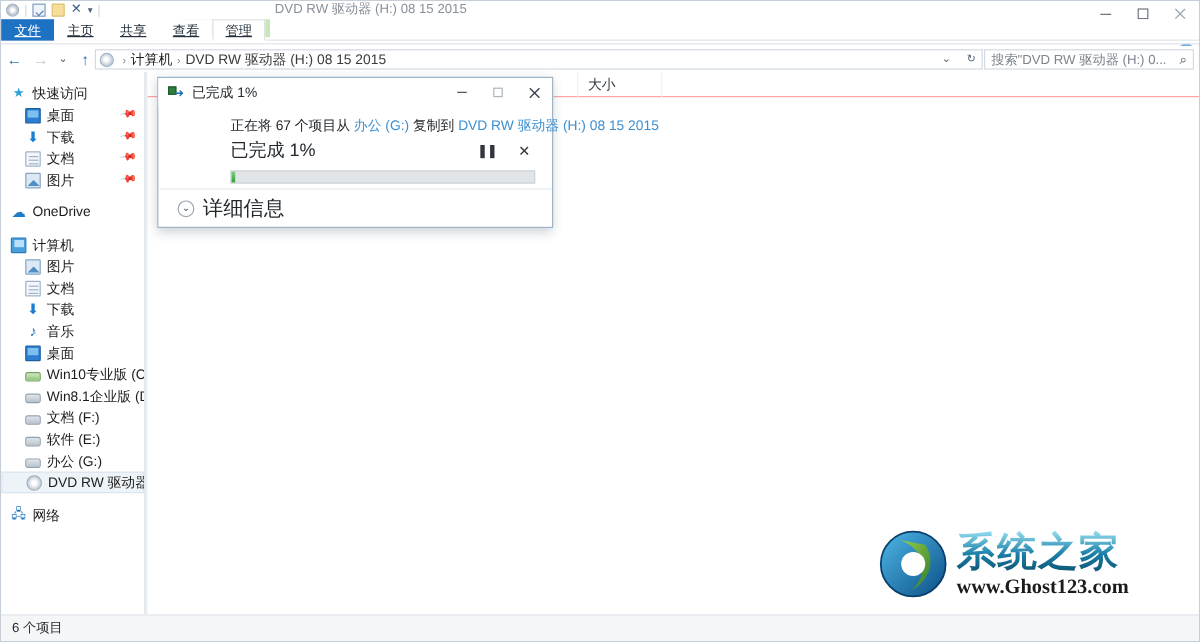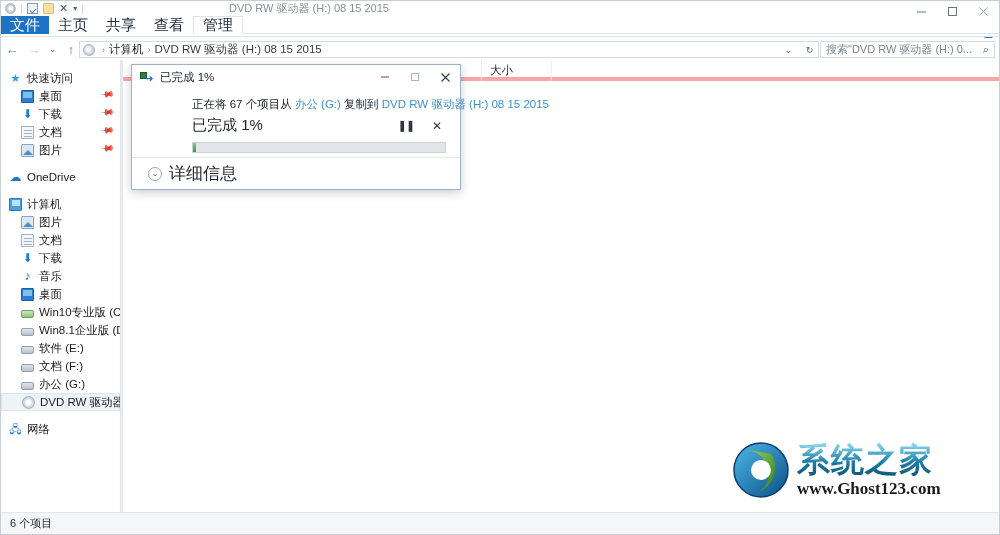--- a/index.html
+++ b/index.html
@@ -27,21 +27,21 @@
 
   
   .wbtns { position:absolute; right:0; top:0; display:flex; }
   .wbtn { width:31px; height:20px; display:flex; align-items:center; justify-content:center; color:#6d7681; font-size:11px; }
   .wbtn svg { display:block; }
 
   
   .tabstrip { position:absolute; left:0; top:15px; width:100%; height:18px; background:#ffffff; border-bottom:1px solid #dde3e9; }
   .ctx-tab { position:absolute; left:150px; top:0px; width:74px; height:15px; background:#c9e6b6; display:flex; align-items:center; justify-content:center; font-size:10px; color:#23521a; }
   .tabs { position:absolute; left:0; top:0; display:flex; height:18px; }
-  .tab { height:18px; min-width:44px; padding:0 9px; display:flex; align-items:center; justify-content:center; font-size:15px; color:#24313d; background:#fff; }
+  .tab { height:18px; min-width:44px; padding:0 9px; display:flex; align-items:center; justify-content:center; font-size:11px; color:#24313d; background:#fff;text-decoration:underline; }
   .tab.file { background:#1e72c4; color:#fff; }
   .tab.sel { background:#fff; border:1px solid #dde3e9; border-bottom:1px solid #fff; }
   .ribbon-body { position:absolute; left:0; top:33px; width:100%; height:3px; background:#fff; border-bottom:1px solid #dfe4ea; }
   .rb-right { position:absolute; right:4px; top:20px; display:flex; align-items:center; gap:7px; }
   .chevron-d { font-size:9px; color:#54626f; }
   .help-ico { width:13px; height:13px; border-radius:50%; background:#1d76cf; color:#fff; font-size:9px; display:flex; align-items:center; justify-content:center; }
 
   
   .addrbar { position:absolute; left:0; top:37px; width:100%; height:22px; background:#fff; display:flex; align-items:center; }
   .navbtn { width:22px; height:22px; display:flex; align-items:center; justify-content:center; font-size:13px; color:#3e75b0; }
@@ -83,21 +83,21 @@
   .ic-video { background:#e8eef4; border:1px solid #8ea8c0; border-radius:1px; }
   .ic-video:after { content:""; position:absolute; left:3.5px; top:3px; width:0; height:0; border-top:3px solid transparent; border-bottom:3px solid transparent; border-left:5px solid #51799c; }
   .ic-music { color:#1b6fbe; font-size:12px; line-height:13px; text-align:center; }
   .ic-hdd { background:linear-gradient(#dfe5eb,#b9c3cd); border:1px solid #93a0ad; border-radius:2px; height:8px; margin-top:3px; }
   .ic-hdd.win { background:linear-gradient(#cfe7c3,#8fc47a); border-color:#6ea058; }
   .ic-cd { border-radius:50%; background:radial-gradient(circle at 50% 50%,#fff 22%,#d4dce4 55%,#a8b6c4 100%); border:1px solid #a2b0bd; }
   .ic-net { color:#2479bf; font-size:11px; line-height:13px; text-align:center; }
   .pin { position:absolute; right:7px; top:3px; color:#9aa6b2; font-size:9px; transform:rotate(40deg); }
 
   
-  .colhdr { position:absolute; left:0; top:0; right:0; height:21px; background:#fff; border-bottom:4px solid #fca5a5; }
+  .colhdr { position:absolute; left:0; top:0; right:0; height:21px; background:#fff; border-bottom:1px solid #fca5a5; }
   .colcell { position:absolute; top:0; height:21px; display:flex; align-items:center; padding-left:8px; font-size:11.5px; color:#30363d; border-left:1px solid #edf0f3; }
   .drop-hint { position:absolute; left:350px; top:33px; font-size:11.5px; color:#3a4148; }
 
   
   .statusbar { position:absolute; left:0; right:0; bottom:0; height:22px; background:#f4f6f8; border-top:1px solid #e2e7ec; display:flex; align-items:center; }
   .status-txt { font-size:11px; color:#24292e; padding-left:9px; }
 
   
   .watermark { position:absolute; right:8px; bottom:28px; width:262px; height:72px; display:flex; align-items:center; pointer-events:none; }
   .wm-logo { width:64px; height:64px; position:relative; flex:0 0 64px; }
@@ -270,25 +270,25 @@
       <div class="nav-item lvl1">
         <span class="ic ic-hdd win"></span>
         <span>Win10专业版 (C:)</span>
       </div>
       <div class="nav-item lvl1">
         <span class="ic ic-hdd"></span>
         <span>Win8.1企业版 (D:)</span>
       </div>
       <div class="nav-item lvl1">
         <span class="ic ic-hdd"></span>
+        <span>文档 (F:)</span>
+      </div>
+      <div class="nav-item lvl1">
+        <span class="ic ic-hdd"></span>
         <span>软件 (E:)</span>
-      </div>
-      <div class="nav-item lvl1">
-        <span class="ic ic-hdd"></span>
-        <span>文档 (F:)</span>
       </div>
       <div class="nav-item lvl1">
         <span class="ic ic-hdd"></span>
         <span>办公 (G:)</span>
       </div>
       <div class="nav-item lvl1 sel">
         <span class="ic ic-cd"></span>
         <span>DVD RW 驱动器 (H</span>
       </div>
 

